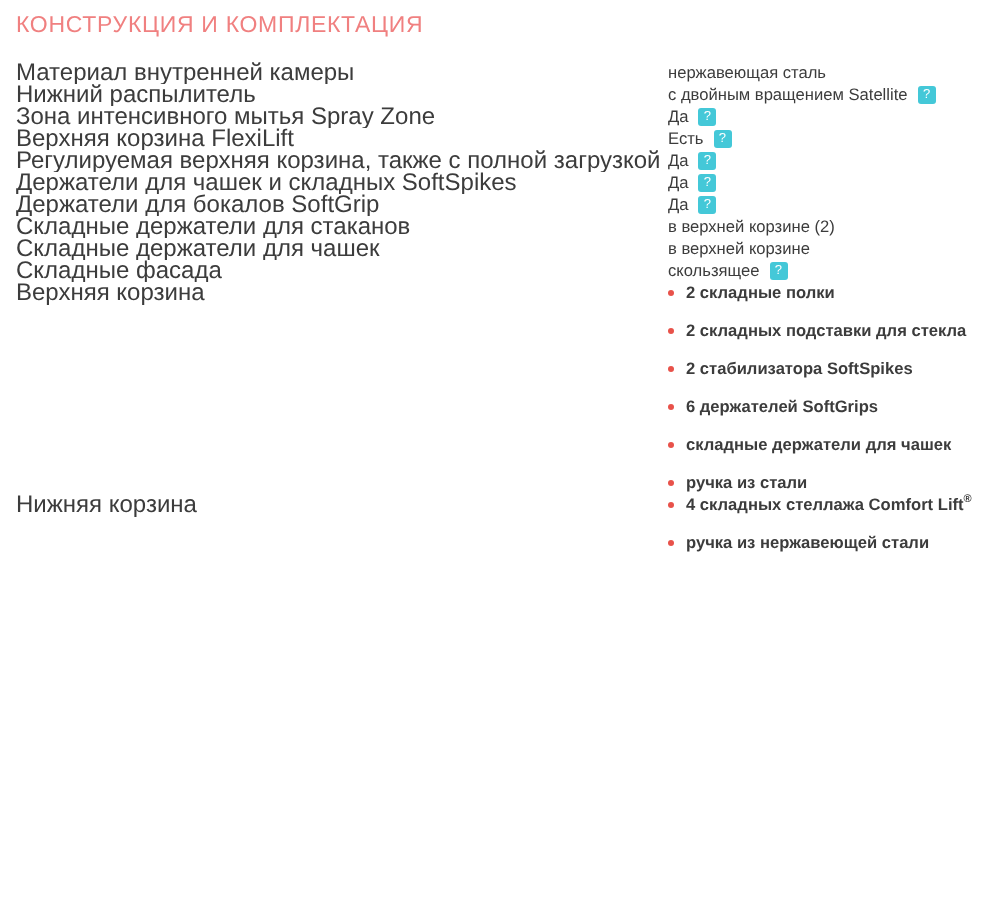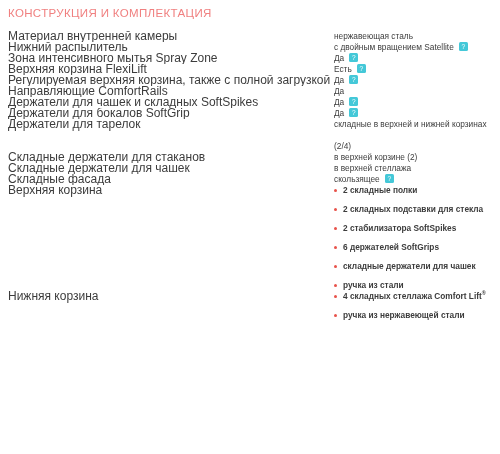--- a/index.html
+++ b/index.html
@@ -171,60 +171,47 @@
         </td>
       </tr>
 
       <tr>
         <td class="cell-label">Регулируемая верхняя корзина, также с полной загрузкой</td>
         <td class="cell-value">
           <span class="value-line"><span>Да</span><span class="help-badge">?</span></span>
         </td>
       </tr>
 
-      <tr>
-        <td class="cell-label">Направляющие ComfortRails</td>
-        <td class="cell-value">
-          <span class="value-line">Да</span>
-        </td>
-      </tr>
 
       <tr>
         <td class="cell-label">Держатели для чашек и складных SoftSpikes</td>
         <td class="cell-value">
           <span class="value-line"><span>Да</span><span class="help-badge">?</span></span>
         </td>
       </tr>
 
       <tr>
         <td class="cell-label">Держатели для бокалов SoftGrip</td>
         <td class="cell-value">
           <span class="value-line"><span>Да</span><span class="help-badge">?</span></span>
         </td>
       </tr>
 
-      <tr>
-        <td class="cell-label">Держатели для тарелок</td>
-        <td class="cell-value">
-          <span class="value-line">складные в верхней и нижней корзинах</span>
-          <span class="value-line">(2/4)</span>
-        </td>
-      </tr>
 
       <tr>
         <td class="cell-label">Складные держатели для стаканов</td>
         <td class="cell-value">
           <span class="value-line">в верхней корзине (2)</span>
         </td>
       </tr>
 
       <tr>
         <td class="cell-label">Складные держатели для чашек</td>
         <td class="cell-value">
-          <span class="value-line">в верхней стеллажа</span>
+          <span class="value-line">в верхней корзине</span>
         </td>
       </tr>
 
       <tr>
         <td class="cell-label">Складные фасада</td>
         <td class="cell-value">
           <span class="value-line"><span>скользящее</span><span class="help-badge">?</span></span>
         </td>
       </tr>
 

